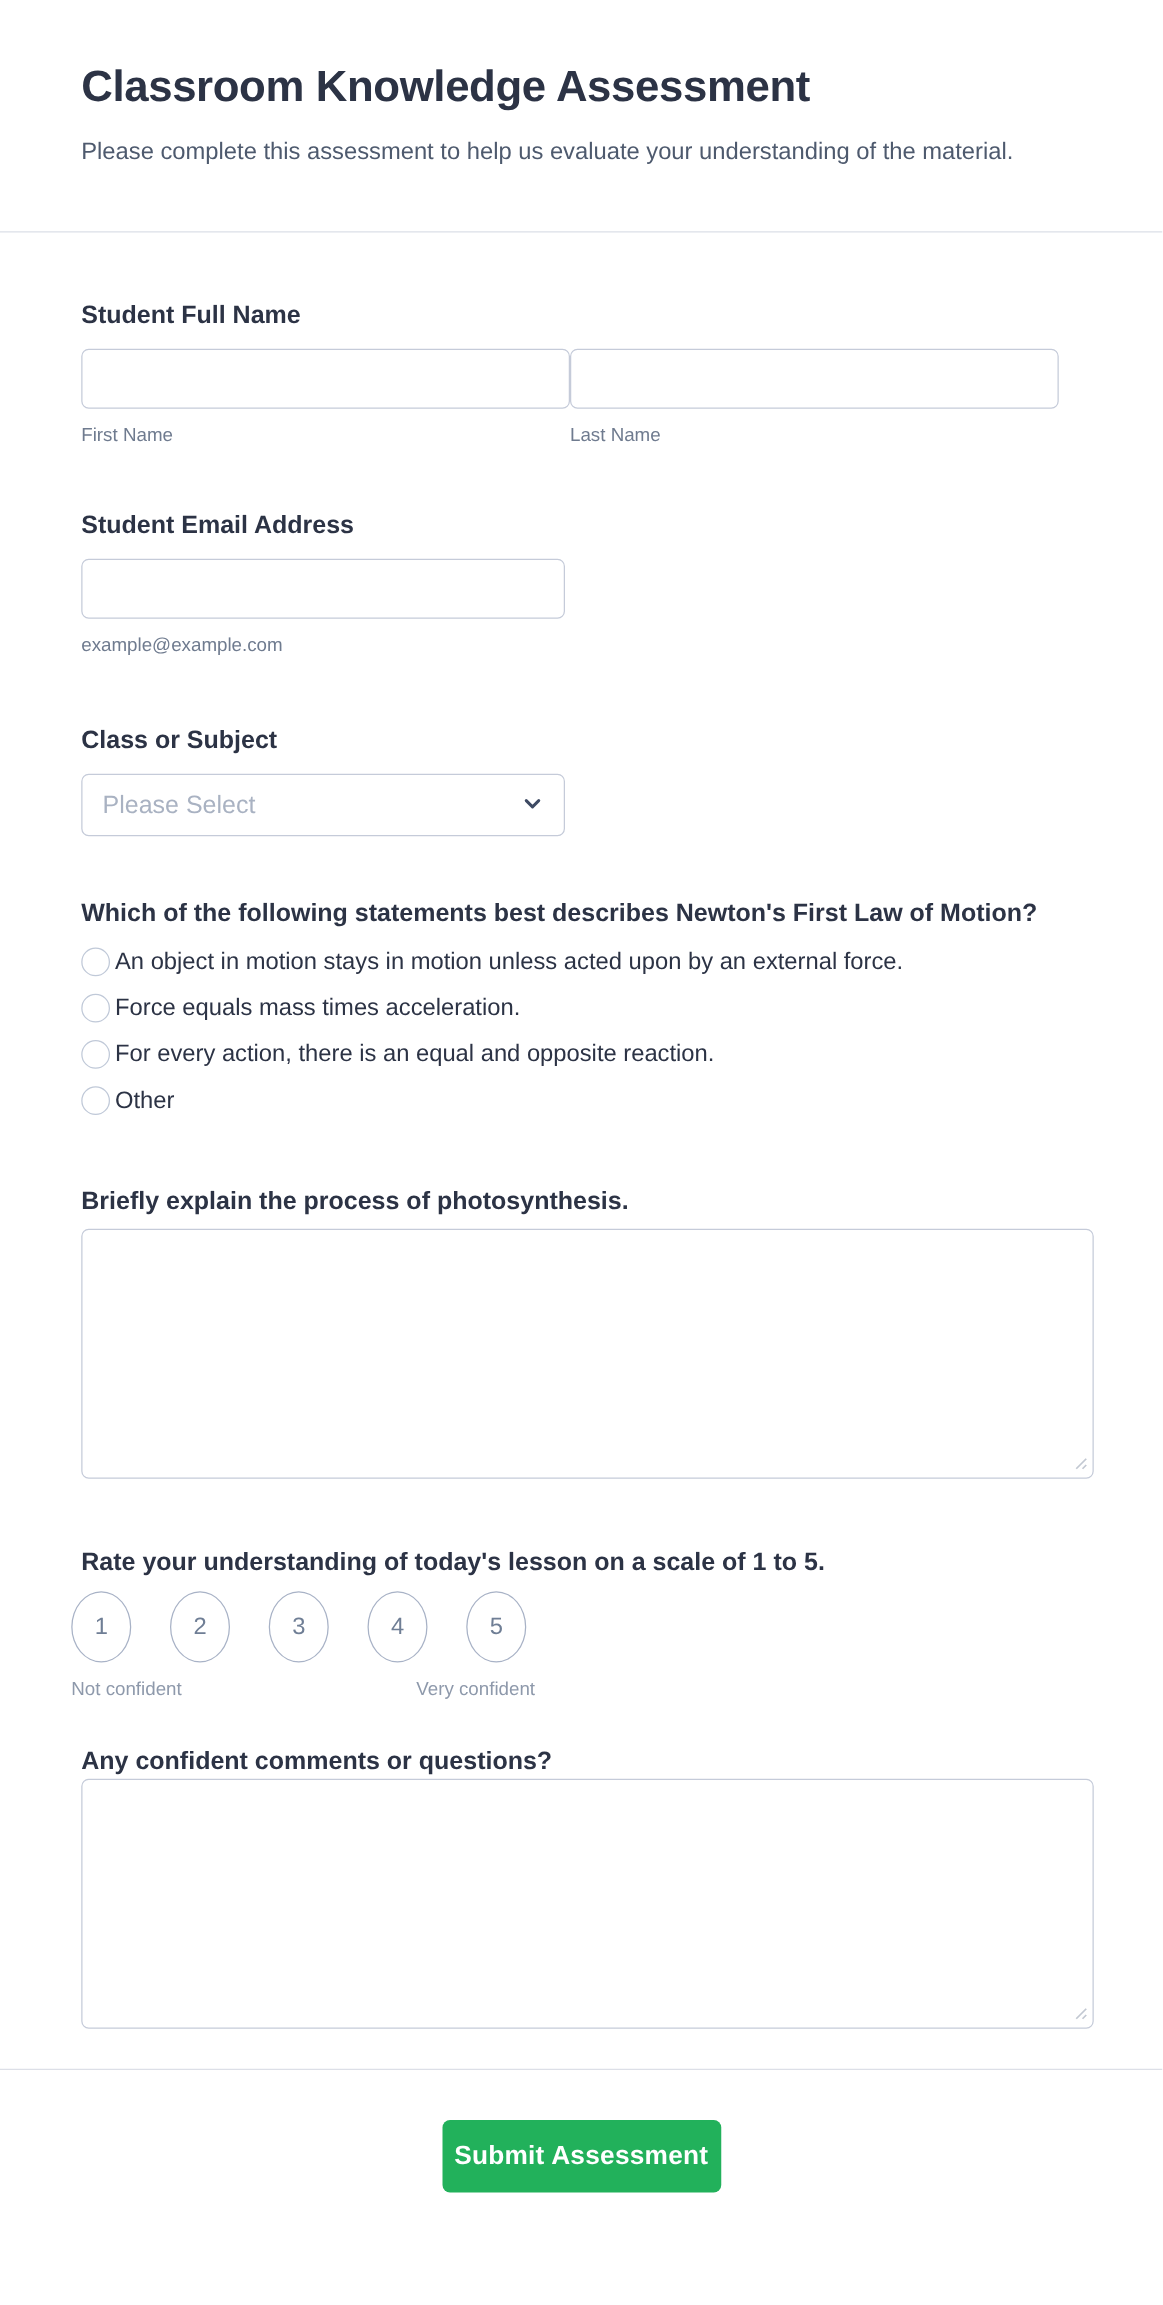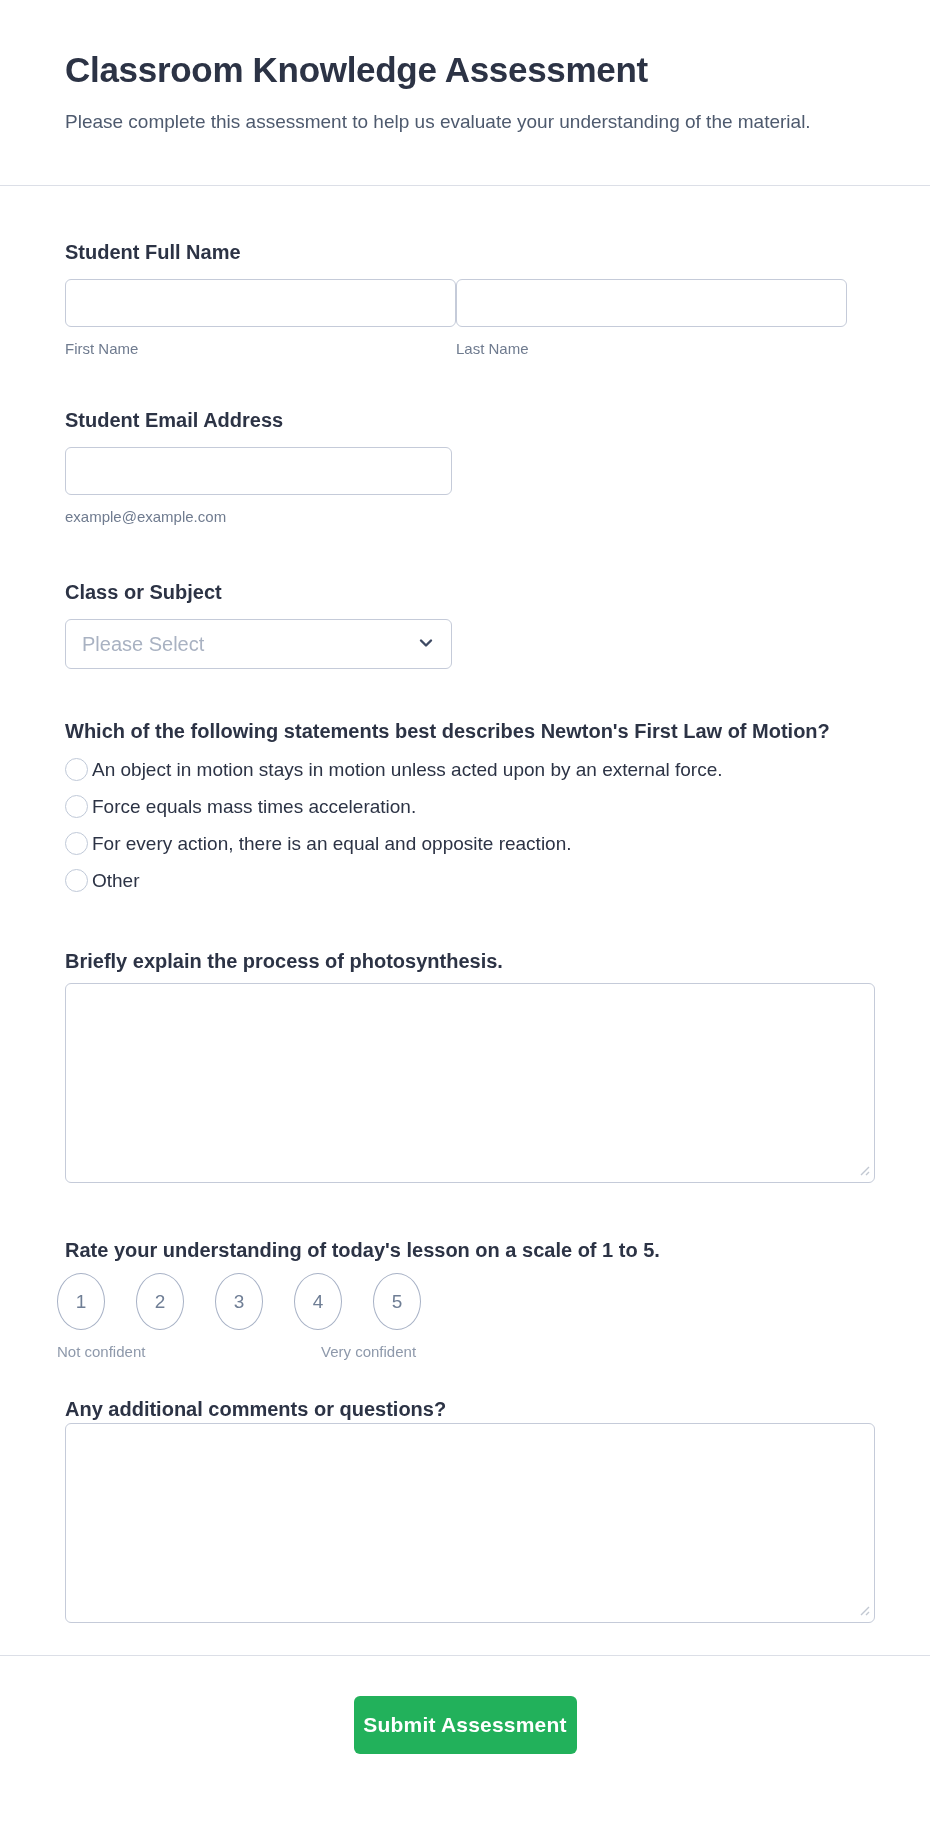--- a/index.html
+++ b/index.html
@@ -120,21 +120,21 @@
   }
   .scale-num{font-size:19px;color:#6f7e95;}
   .scale-labels{
     position:relative;height:18px;margin:13px 0 0 -8px;
   }
   .scale-min-label,.scale-max-label{
     position:absolute;top:0;
     font-size:15px;line-height:18px;color:#8e99ab;white-space:nowrap;
   }
   .scale-min-label{left:0;}
-  .scale-max-label{left:264px;}
+  .scale-max-label{left:276px;}
 
   .divider-bottom{margin-top:32px;}
 
   
   .form-footer{padding:40px 0 48px 0;text-align:center;}
   .submit-btn{
     width:223px;height:58px;
     background:var(--accent-green);
     border:none;border-radius:6px;
     color:#ffffff;font-family:"Liberation Sans", sans-serif;
@@ -241,21 +241,21 @@
             <span class="scale-num">5</span>
           </div>
       </div>
       <div class="scale-labels">
         <span class="scale-min-label">Not confident</span>
         <span class="scale-max-label">Very confident</span>
       </div>
     </section>
 
     <section class="section s-comments">
-      <label class="field-label comments-label">Any additional comments or questions?</label>
+      <label class="field-label comments-label">Any confident comments or questions?</label>
       <div class="area-wrap">
         <textarea class="textarea" value="" style=""></textarea>
         <span class="resize-handle">
           <svg width="13" height="13" viewBox="0 0 13 13">
             <path d="M12 4 L4 12 M12 9 L9 12" stroke="#c2c8d2" stroke-width="1.4" fill="none"></path>
           </svg>
         </span>
       </div>
     </section>
 

